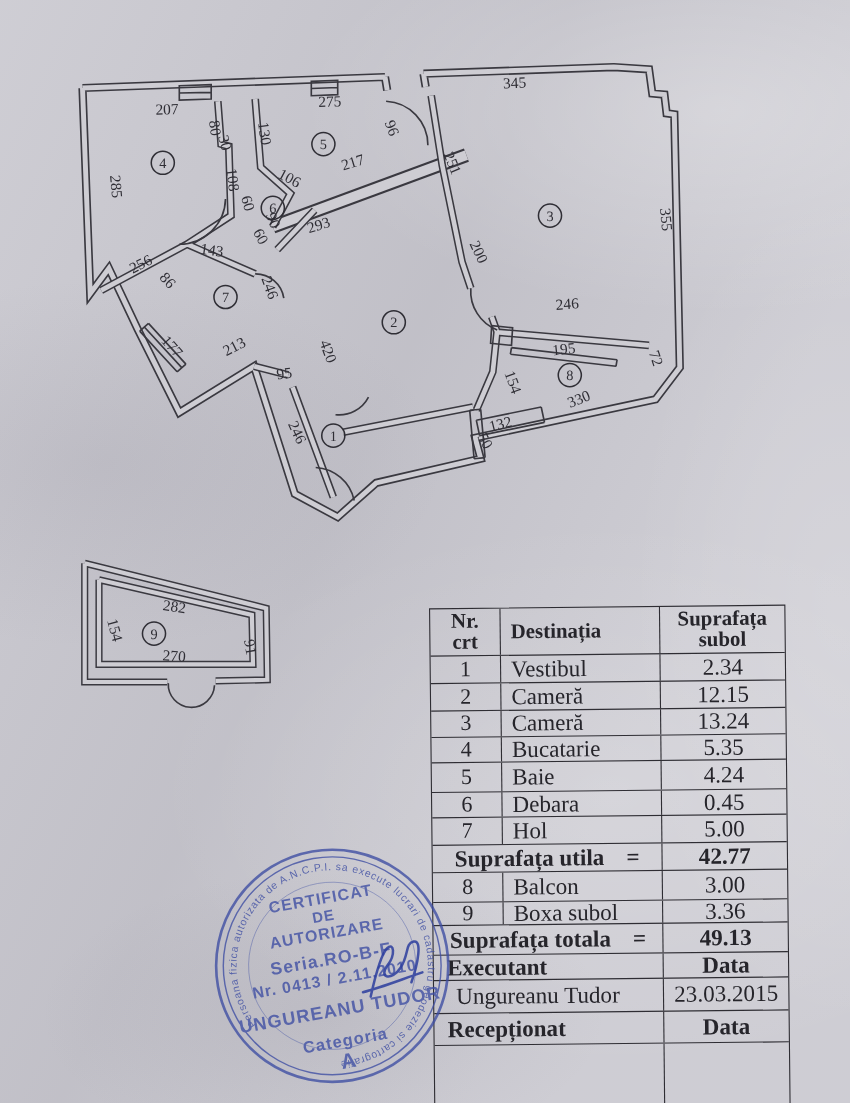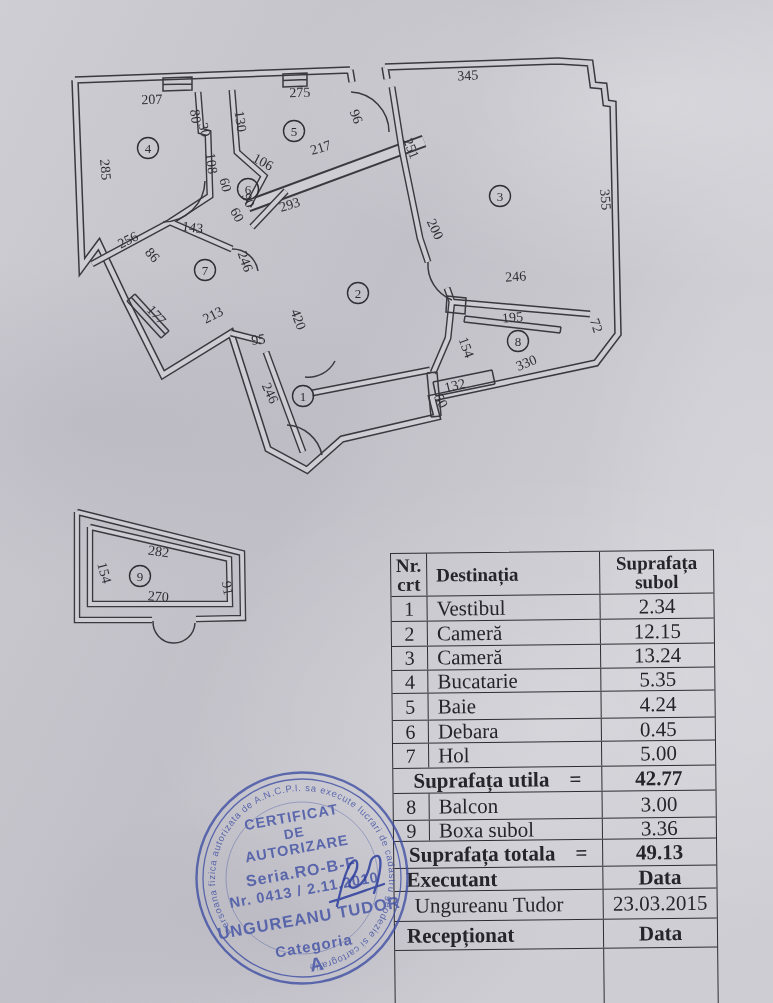--- a/index.html
+++ b/index.html
@@ -23,21 +23,21 @@
 
   
   #area-table{
     position:absolute;z-index:2;left:390px;top:553px;width:322px;height:470px;
     border:1.7px solid #2e2d33;transform:rotate(-0.6deg);transform-origin:top left;
     color:#26252b;
   }
   .trow{display:flex;border-bottom:1.5px solid #2e2d33;box-sizing:border-box;}
   .trow:last-child{border-bottom:none;}
   .tc{display:flex;align-items:center;box-sizing:border-box;overflow:hidden;}
-  .c1{width:36px;justify-content:center;border-right:1.5px solid #2e2d33;font-size:20px;}
+  .c1{width:64px;justify-content:center;border-right:1.5px solid #2e2d33;font-size:20px;}
   .c2{flex:1;padding-left:9px;font-size:21px;}
   .c3{width:114px;border-left:1.5px solid #2e2d33;justify-content:center;font-size:21px;}
   .mc{flex:1;font-size:21px;font-weight:bold;display:flex;align-items:center;justify-content:center;gap:20px;}
   .hdr .tc{font-weight:bold;font-size:19px;line-height:19px;}
   .hdr .c1,.hdr .c3{flex-direction:column;justify-content:center;}
   .v{font-weight:bold;}
   .padL{padding-left:12px;justify-content:flex-start;}
   .padL2{padding-left:20px;justify-content:flex-start;}
 </style>
 </head>

